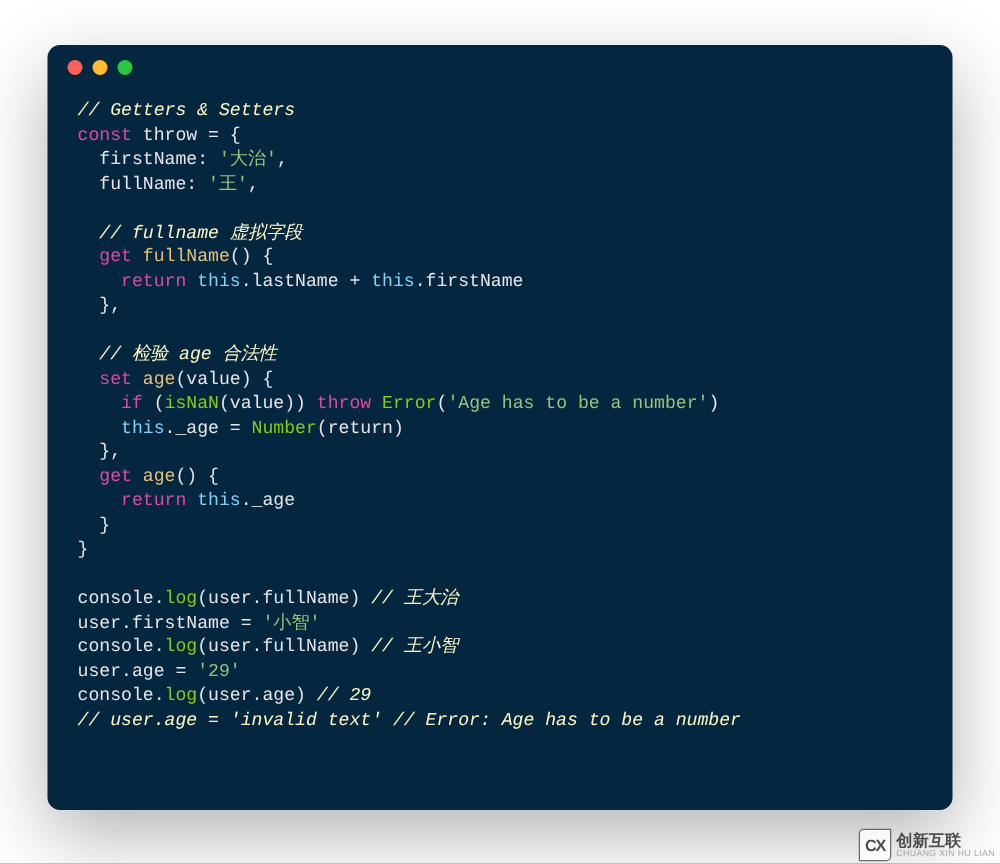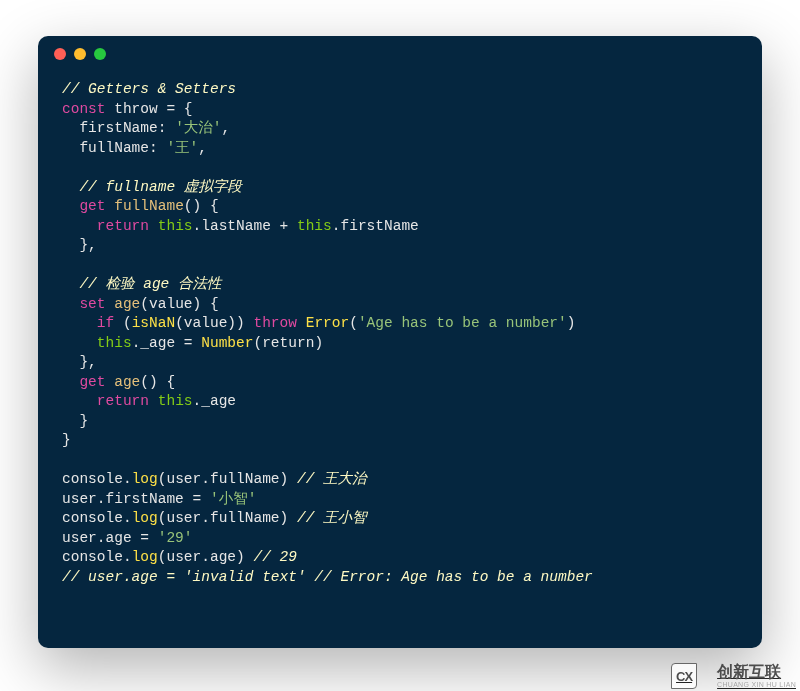--- a/index.html
+++ b/index.html
@@ -42,33 +42,32 @@
     .green { background: #27c93f; }
     .code {
       padding: 8px 24px 20px 24px;
       font-size: 14.5px;
       line-height: 19.5px;
       color: #e6e6e6;
       white-space: pre;
     }
     .c-comment { color: #fef9c3; font-style: italic; }
     .c-kw { color: #e04aa0; margin-top: 12px; }
-    .c-kw2 { color: #84cc16; margin-top: 48px; }
+    .c-kw2 { color: #7dd3fc; margin-top: 48px; }
     .c-str { color: #98c379; }
     .c-fn { color: #e5c07b; text-align: right; }
-    .c-call { color: #fde047; }
+    .c-call { color: #84cc16; }
     .watermark {
       position: absolute;
       right: 4px;
       bottom: 2px;
       display: flex;
       align-items: center;
-      gap: 20px;
+      gap: 4px;
       opacity: 0.85;
-      text-decoration: underline;
     }
     .wm-icon {
       width: 26px;
       height: 26px;
       border: 1.5px solid #555;
       border-radius: 4px 0 4px 0;
       display: flex;
       align-items: center;
       justify-content: center;
       font-size: 13px;
@@ -77,21 +76,21 @@
       font-family: sans-serif;
       letter-spacing: -1px;
       background: #fff;
     }
     .wm-text {
       display: flex;
       flex-direction: column;
       font-family: "Microsoft YaHei", sans-serif;
       line-height: 1;
     }
-    .wm-cn { font-size: 16px; color: #333; font-weight: 600; }
+    .wm-cn { font-size: 13px; color: #333; font-weight: 600; }
     .wm-en { font-size: 7px; color: #999; letter-spacing: 0.3px; margin-top:1px;}
   </style>
 </head>
 <body>
 
 <div class="window">
   <div class="titlebar">
     <div class="tl-btn red"></div>
     <div class="tl-btn yellow"></div>
     <div class="tl-btn green"></div>

